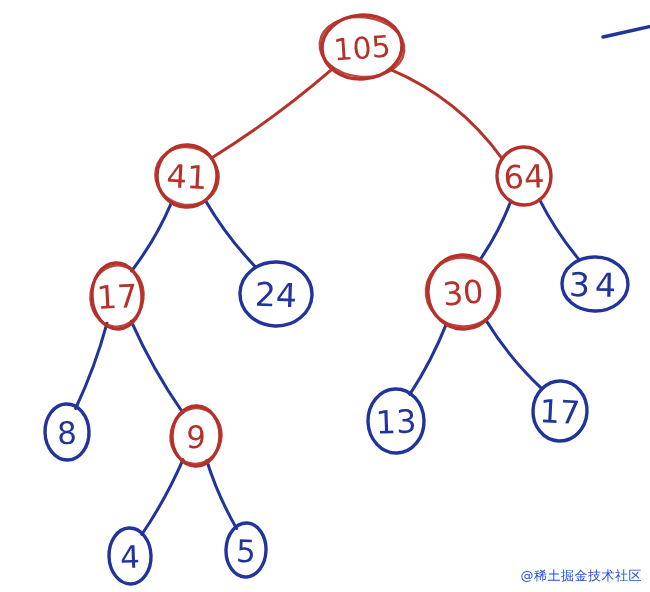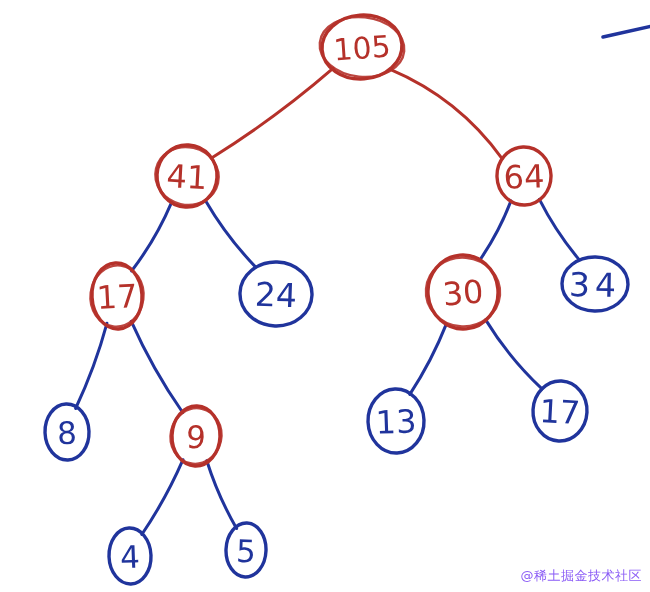--- a/index.html
+++ b/index.html
@@ -108,14 +108,14 @@
       </g>
       <g transform="rotate(-2 130 556)">
         <ellipse cx="130" cy="556" rx="21" ry="28" fill="none" stroke="#20349c" stroke-width="3.4"></ellipse>
         <text x="130" y="557" text-anchor="middle" dominant-baseline="central" fill="#20349c" font-size="31">4</text>
       </g>
       <g transform="rotate(2 246 550)">
         <ellipse cx="246" cy="550" rx="20" ry="27" fill="none" stroke="#20349c" stroke-width="3.4"></ellipse>
         <text x="246" y="551" text-anchor="middle" dominant-baseline="central" fill="#20349c" font-size="31">5</text>
       </g>
     </svg>
-  <div class="watermark" style="color: #8b5cf6;">@稀土掘金技术社区</div>
+  <div class="watermark" style="color: #1d4ed8;">@稀土掘金技术社区</div>
 </div>
 
 </body></html>

